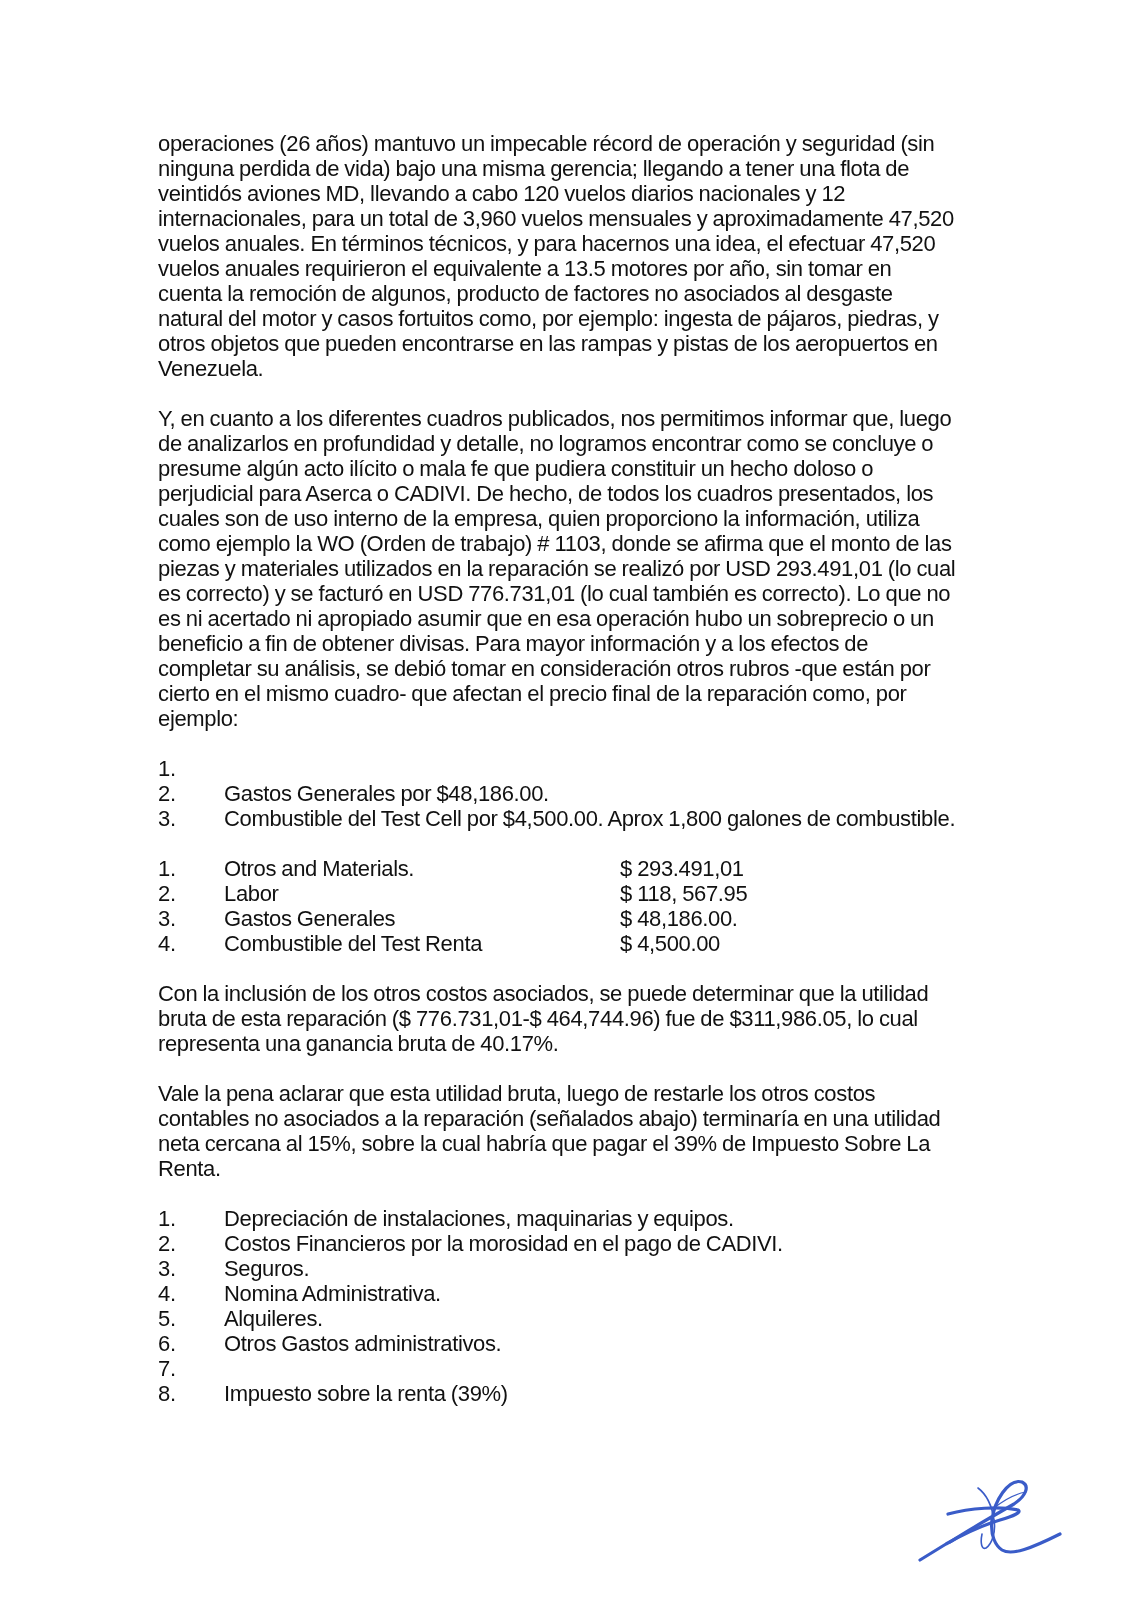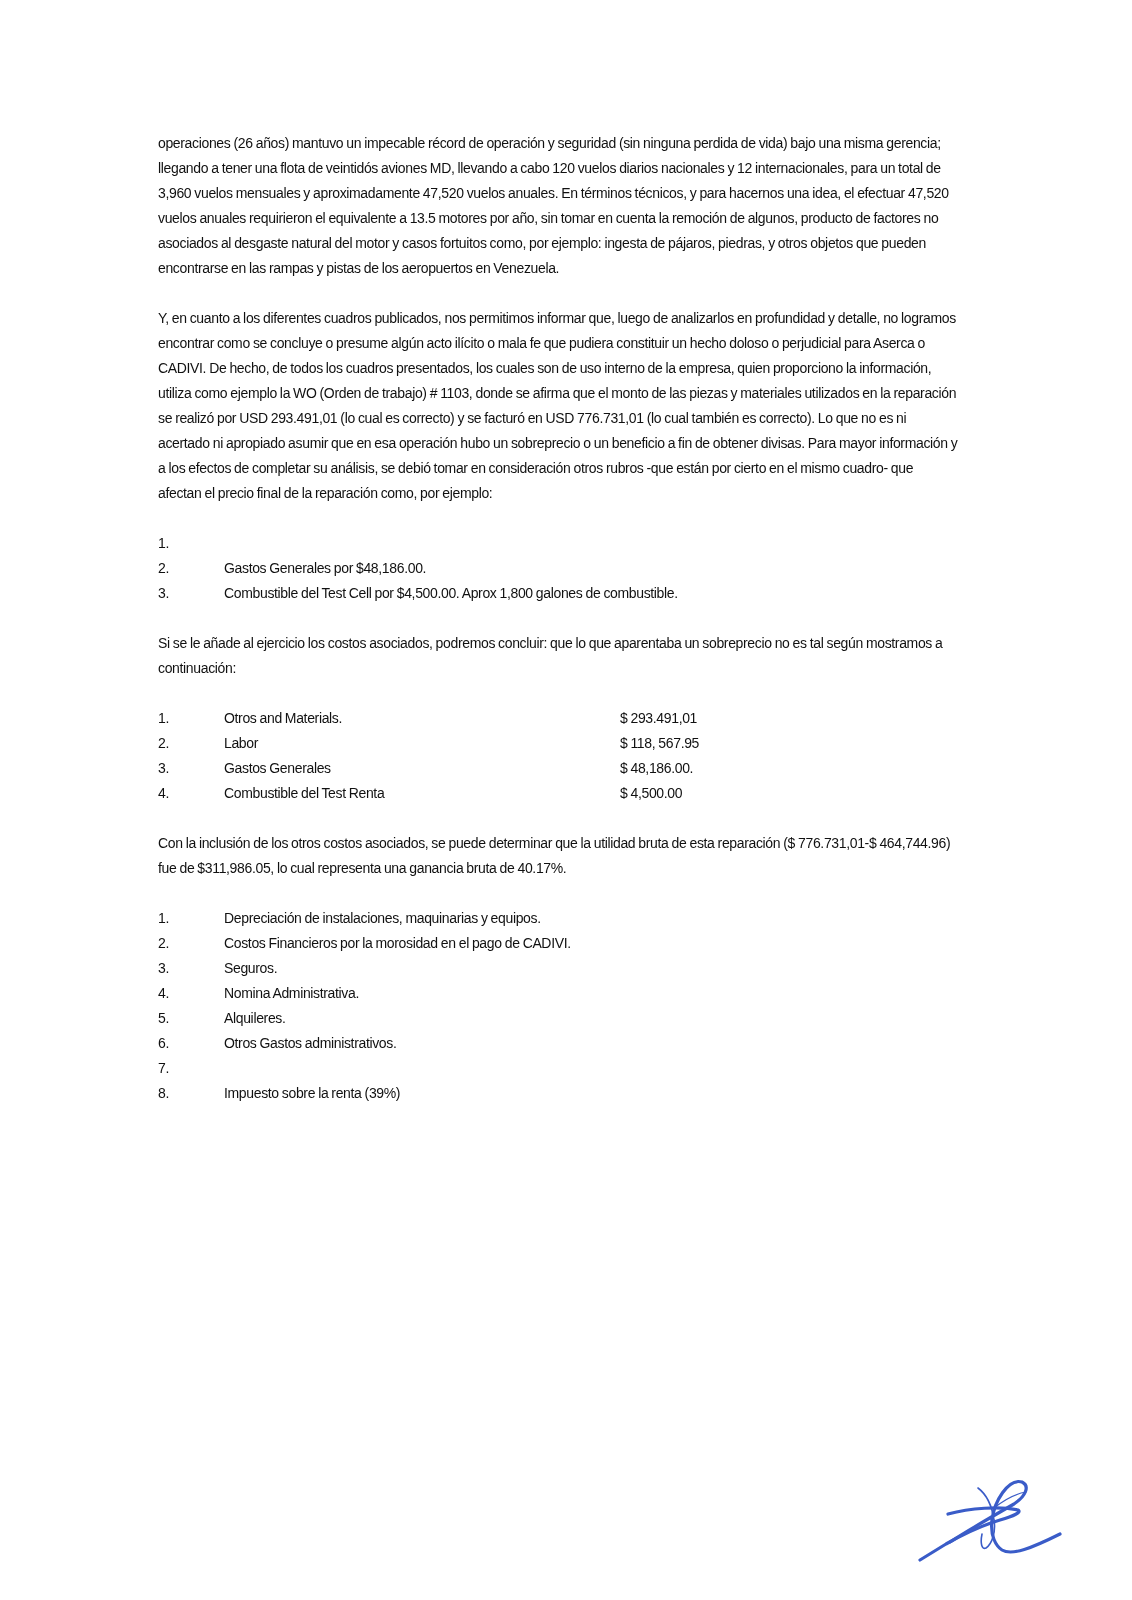--- a/index.html
+++ b/index.html
@@ -1,20 +1,20 @@
 <!DOCTYPE html>
 <html><head>
 <meta charset="utf-8">
 <style>
   html, body { margin: 0; padding: 0; background: #ffffff; }
   body { width: 1132px; height: 1600px; position: relative; overflow: hidden; }
   .page {
     position: absolute; left: 158px; top: 131px; width: 800px;
     font-family: "Liberation Sans", sans-serif;
-    font-size: 14px; line-height: 25px; color: #111111;
+    font-size: 22px; line-height: 25px; color: #111111;
     letter-spacing: -0.35px; word-spacing: -0.5px;
   }
   p { margin: 0 0 25px 0; }
   ol.num { list-style: none; margin: 0 0 25px 0; padding: 0; }
   ol.num li { display: flex; }
   ol.num .n { width: 66px; flex: 0 0 66px; }
   ol.num .v { position: absolute; left: 462px; }
   ol.num li.row { position: relative; }
   .sig { position: absolute; left: 910px; top: 1450px; width: 170px; height: 130px; }
 </style>
@@ -32,21 +32,20 @@
     <li>
         <span class="n">2.</span>
         <span>Gastos Generales por $48,186.00.</span>
       </li>
     <li>
         <span class="n">3.</span>
         <span>Combustible del Test Cell por $4,500.00. Aprox 1,800 galones de combustible.</span>
       </li>
   </ol>
 
-  <p>Si se le añade al ejercicio los costos asociados, podremos concluir: que lo que aparentaba un sobreprecio no es tal según mostramos a continuación:</p>
 
   <ol class="num">
     <li class="row">
         <span class="n">1.</span>
         <span>Otros and Materials.</span>
         <span class="v">$ 293.491,01</span>
       </li>
     <li class="row">
         <span class="n">2.</span>
         <span>Labor</span>
@@ -58,20 +57,21 @@
         <span class="v">$ 48,186.00.</span>
       </li>
     <li class="row">
         <span class="n">4.</span>
         <span>Combustible del Test Renta</span>
         <span class="v">$ 4,500.00</span>
       </li>
   </ol>
 
   <p>Con la inclusión de los otros costos asociados, se puede determinar que la utilidad bruta de esta reparación ($ 776.731,01-$ 464,744.96) fue de $311,986.05, lo cual representa una ganancia bruta de 40.17%.</p>
+  <p>Vale la pena aclarar que esta utilidad bruta, luego de restarle los otros costos contables no asociados a la reparación (señalados abajo) terminaría en una utilidad neta cercana al 15%, sobre la cual habría que pagar el 39% de Impuesto Sobre La Renta.</p>
 
   <ol class="num">
     <li>
         <span class="n">1.</span>
         <span>Depreciación de instalaciones, maquinarias y equipos.</span>
       </li>
     <li>
         <span class="n">2.</span>
         <span>Costos Financieros por la morosidad en el pago de CADIVI.</span>
       </li>

